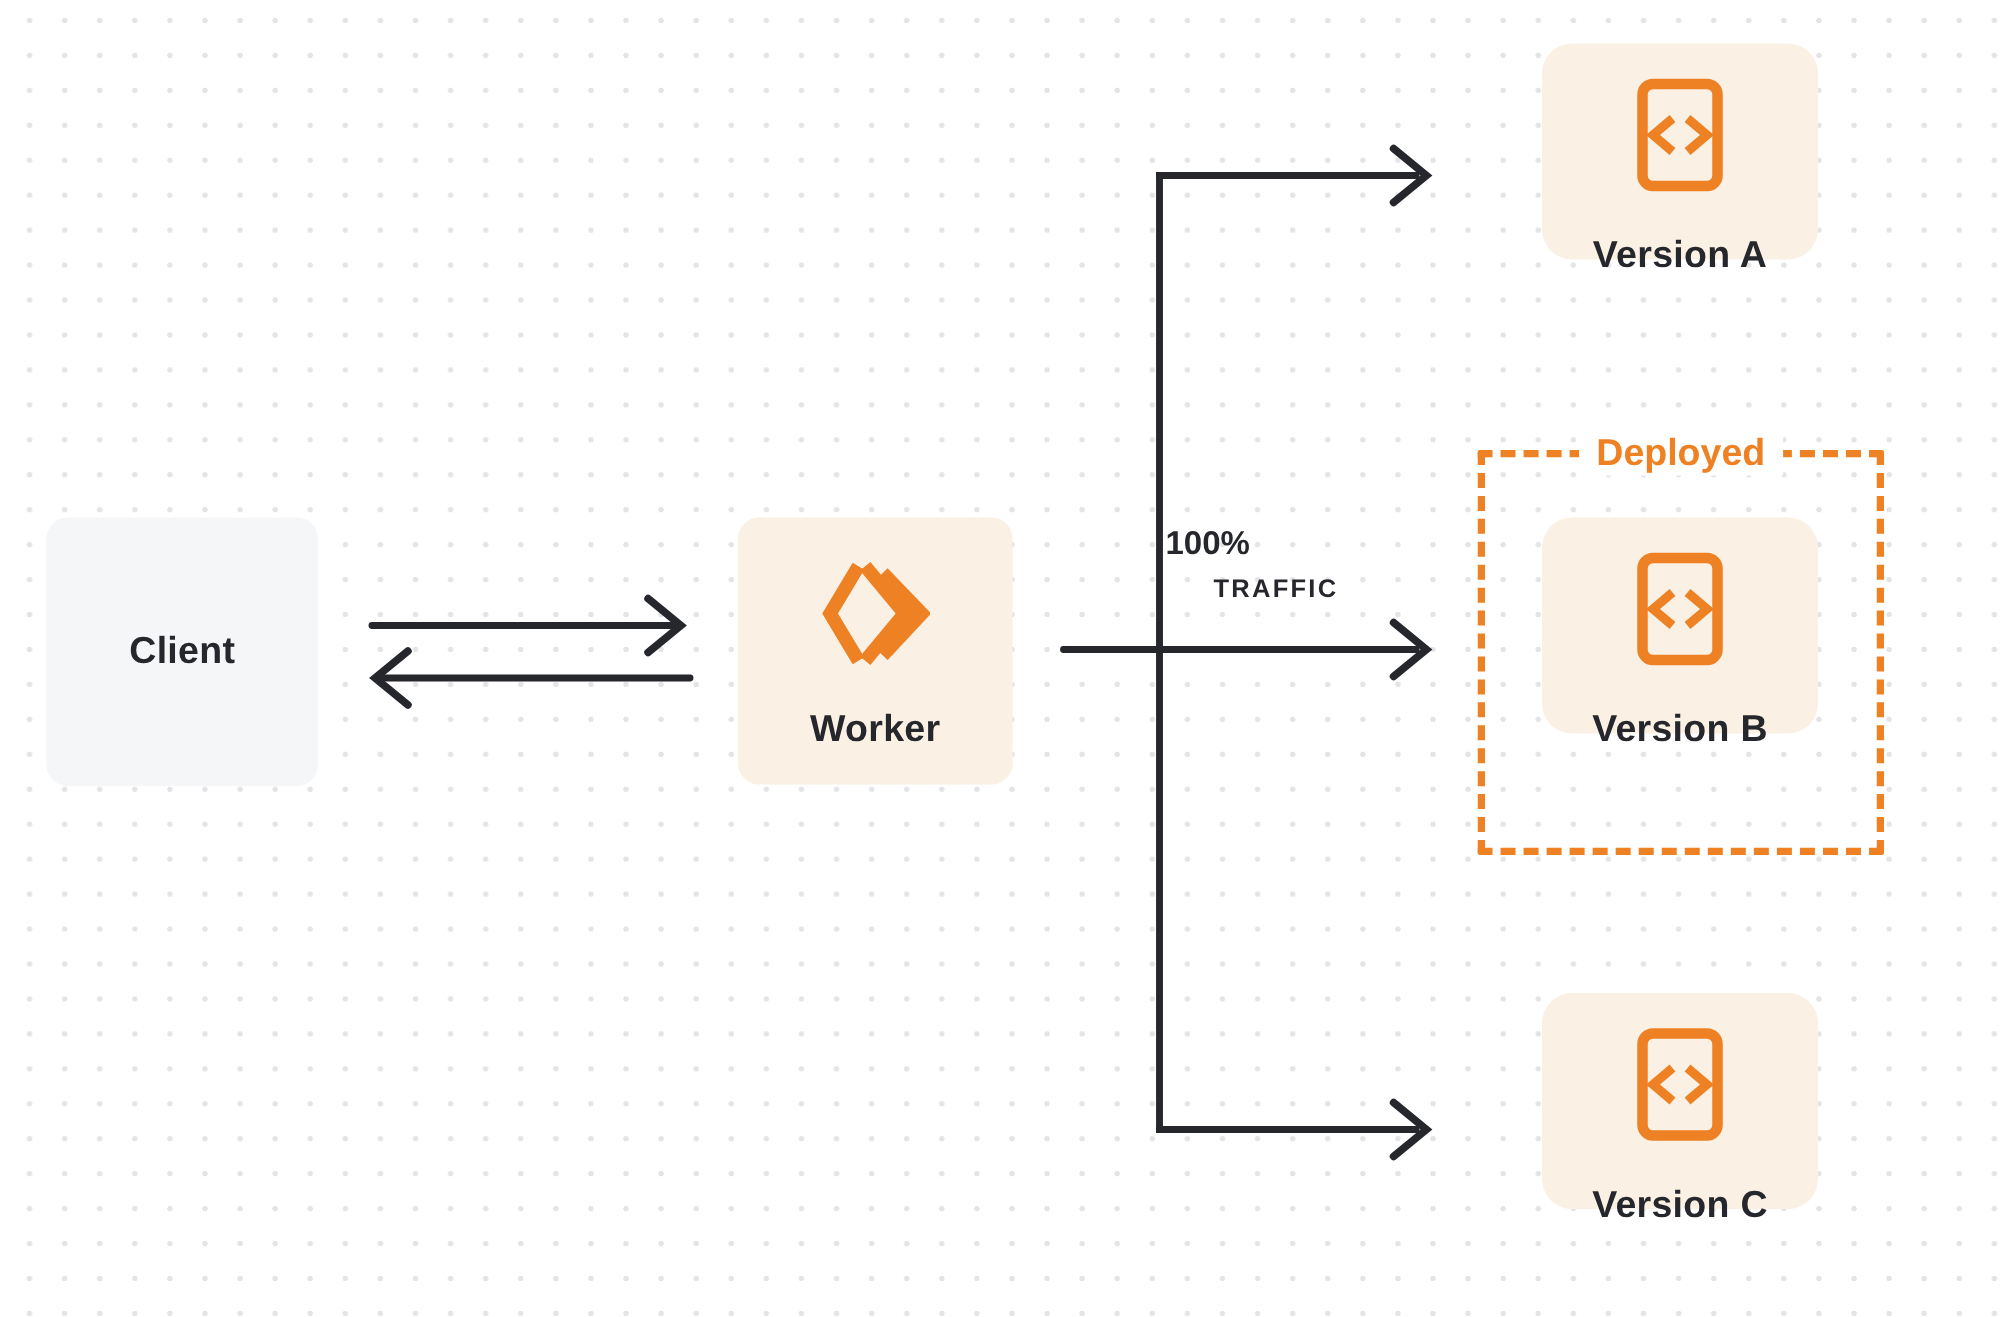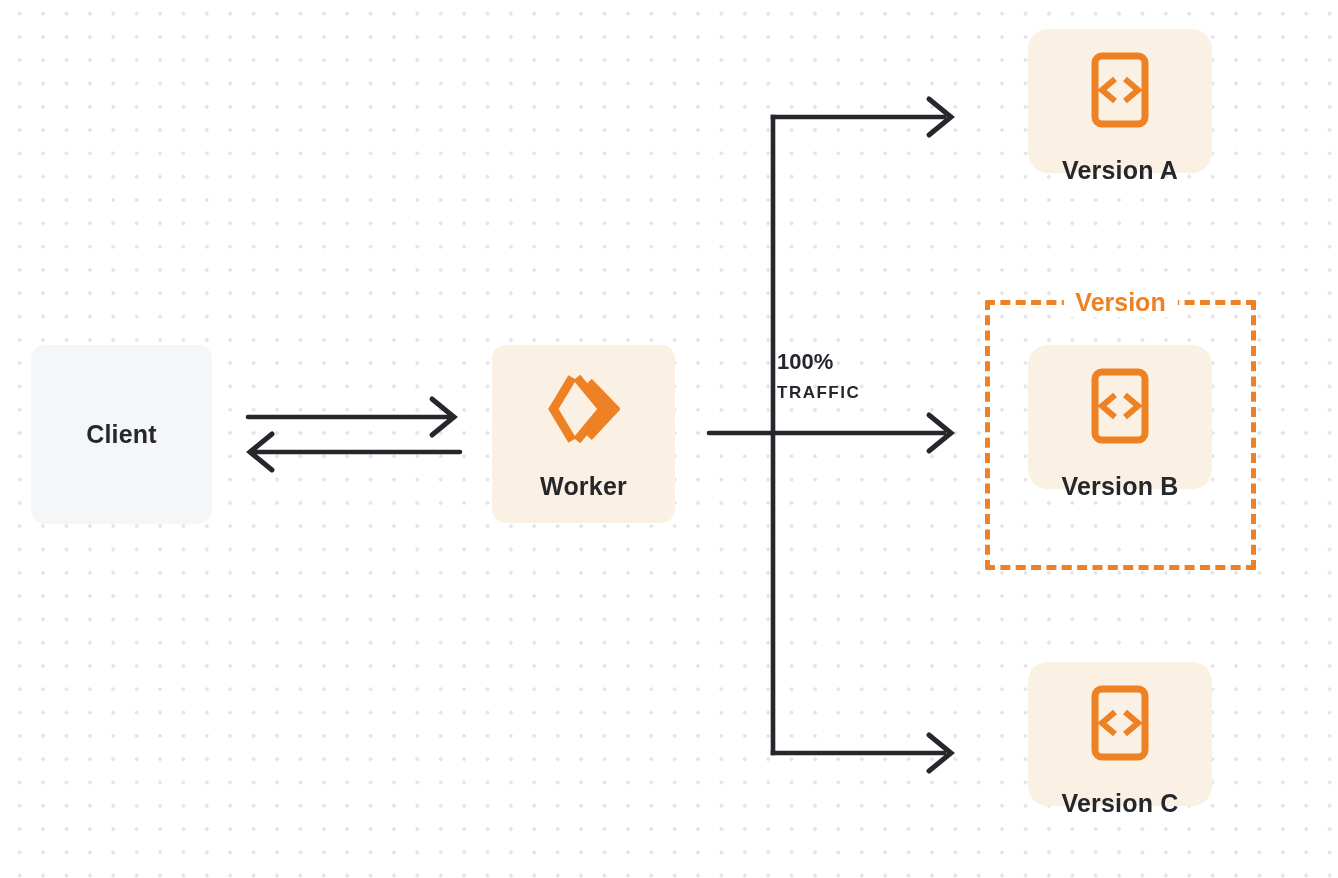--- a/index.html
+++ b/index.html
@@ -78,21 +78,21 @@
     color:var(--accent);
     white-space:nowrap;
     pointer-events:auto;
   }
   .traffic-label{
     position:absolute;
     left:777px;top:351px;width:160px;
     z-index:2;
   }
   .traffic-label .pct{font-weight:700;font-size:22px;line-height:1;}
-  .traffic-label .word{font-weight:700;font-size:17px;letter-spacing:1.5px;margin-top:11px;line-height:1;}
+  .traffic-label .word{font-weight:700;font-size:17px;letter-spacing:1.5px;margin-top:11px;line-height:1;padding-left:32px;}
   .stroke-ink{stroke:var(--ink);fill:none;}
   .stroke-accent{stroke:var(--accent);fill:none;}
 </style>
 </head>
 <body>
 
 <div class="stage">
 
   <svg class="arrows" width="1338" height="878" viewBox="0 0 1338 878">
 
@@ -169,21 +169,21 @@
       <svg width="58" height="76" viewBox="0 0 58 76">
         <rect class="stroke-accent" x="4" y="4" width="50" height="68" rx="7" stroke-width="7"></rect>
         <polyline class="stroke-accent" points="24,27 11,38 24,49" stroke-width="6" stroke-linecap="butt" stroke-linejoin="miter"></polyline>
         <polyline class="stroke-accent" points="34,27 47,38 34,49" stroke-width="6" stroke-linecap="butt" stroke-linejoin="miter"></polyline>
       </svg>
     </div>
     <div class="label">Version B</div>
   </div>
 
   <div class="deployed-box">
-    <span class="deployed-label">Version</span>
+    <span class="deployed-label">Deployed</span>
   </div>
 
   <div class="traffic-label">
     <div class="pct">100%</div>
     <div class="word">TRAFFIC</div>
   </div>
 
 </div>
 
 </body></html>

